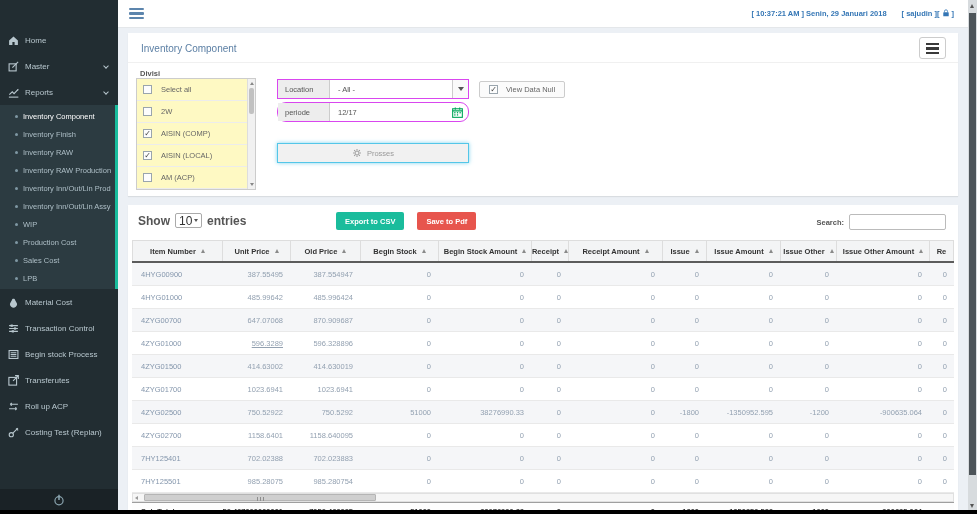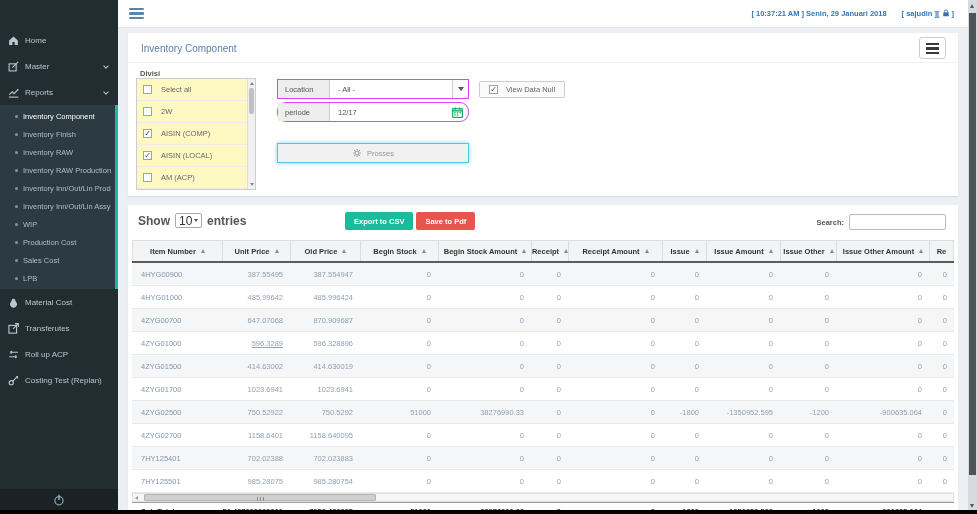--- a/index.html
+++ b/index.html
@@ -64,21 +64,21 @@
   .view-null { position:absolute; left:351px; top:48px; height:17px; border:1px solid #ccc; border-radius:2px; background:#fbfbfb; display:flex; align-items:center; gap:8px; padding:0 9px; cursor:pointer; }
   .view-null span.lbl { font-size:7.5px; color:#666; }
 
   .process-btn { position:absolute; left:149px; top:110px; width:192px; height:20px; background:#f1f1f1; border:1px solid #53c6e8; box-shadow:0 0 4px rgba(83,198,232,.75); display:flex; align-items:center; justify-content:center; gap:5px; color:#999; font-size:7.5px; cursor:pointer; }
   .process-btn .ic { width:10px; height:10px; color:#999; }
 
   
   .show-row { position:absolute; left:10px; top:8px; display:flex; align-items:center; gap:5px; font-size:12px; color:#555; font-weight:bold; }
   .show-box { width:27px; height:15px; border:1px solid #aaa; border-radius:2px; display:flex; align-items:center; justify-content:space-between; padding:0 3px; font-weight:normal; color:#333; cursor:pointer; background:#fff; }
   .show-box .caret { border-top-width:3.5px; border-left-width:2.5px; border-right-width:2.5px; }
-  .btn-group { position:absolute; left:217px; top:7px; display:flex; gap:3px; }
+  .btn-group { position:absolute; left:208px; top:7px; display:flex; gap:13px; }
   .btn { height:18px; border:none; border-radius:2px; color:#fff; font-size:7.5px; font-weight:bold; padding:0 9px; font-family:"Liberation Sans",sans-serif; cursor:pointer; }
   .btn-csv { background:#1abc9c; }
   .btn-pdf { background:#e7554d; }
   .search-row { position:absolute; right:12px; top:9px; display:flex; align-items:center; gap:5px; }
   .search-row label { font-size:7.5px; color:#555; font-weight:bold; }
   .search-row input { width:97px; height:16px; border:1px solid #bbb; border-radius:2px; font-size:8px; padding:0 4px; font-family:"Liberation Sans",sans-serif; }
 
   
   .tablewrap { position:absolute; left:4px; top:35px; width:822px; }
   .thead { display:flex; height:23px; background:#f3f4f5; border-top:1px solid #ddd; border-bottom:2px solid #5c5c5c; }
@@ -187,20 +187,40 @@
         <span class="ic">
           <svg viewBox="0 0 10 10">
             <path d="M3.6 2.8 C3.6 1.2 6.4 1.2 6.4 2.8 L7.4 4.6 A3.1 3.1 0 1 1 2.6 4.6 Z" fill="currentColor"></path>
           </svg>
         </span>
         <span>Material Cost</span>
       </div>
       <div class="nav-item">
         <span class="ic">
           <svg viewBox="0 0 10 10">
+            <path d="M1 2.4 H9 M1 5 H9 M1 7.6 H9" fill="none" stroke="currentColor" stroke-width="1"></path>
+            <rect x="2.4" y="1.4" width="2" height="2" fill="currentColor"></rect>
+            <rect x="5.4" y="4" width="2" height="2" fill="currentColor"></rect>
+            <rect x="3.4" y="6.6" width="2" height="2" fill="currentColor"></rect>
+          </svg>
+        </span>
+        <span>Transaction Control</span>
+      </div>
+      <div class="nav-item">
+        <span class="ic">
+          <svg viewBox="0 0 10 10">
+            <rect x="1" y="1.4" width="8" height="7.2" fill="none" stroke="currentColor" stroke-width="1"></rect>
+            <path d="M2.4 3.4 H7.6 M2.4 5 H7.6 M2.4 6.6 H7.6" fill="none" stroke="currentColor" stroke-width="1"></path>
+          </svg>
+        </span>
+        <span>Begin stock Process</span>
+      </div>
+      <div class="nav-item">
+        <span class="ic">
+          <svg viewBox="0 0 10 10">
             <rect x="0.8" y="2.2" width="7" height="7" fill="none" stroke="currentColor" stroke-width="1"></rect>
             <path d="M4.6 5.4 L9.4 0.6 M6.4 0.6 H9.4 V3.6" fill="none" stroke="currentColor" stroke-width="1"></path>
           </svg>
         </span>
         <span>Transferutes</span>
       </div>
       <div class="nav-item">
         <span class="ic">
           <svg viewBox="0 0 10 10">
             <path d="M2 3 H9 M2 3 L3.4 1.8 M2 3 L3.4 4.2 M1 7 H8 M8 7 L6.6 5.8 M8 7 L6.6 8.2" fill="none" stroke="currentColor" stroke-width="1"></path>

